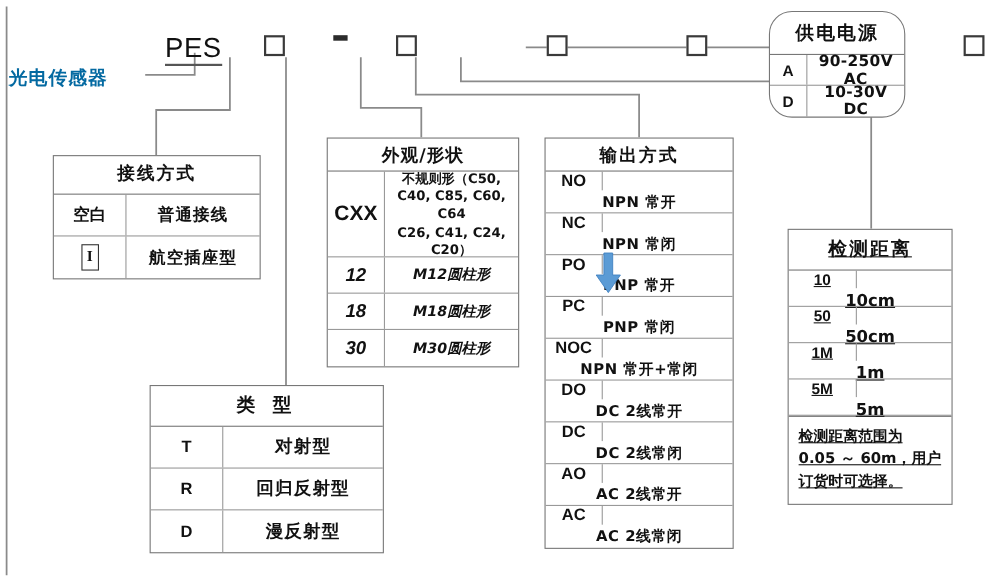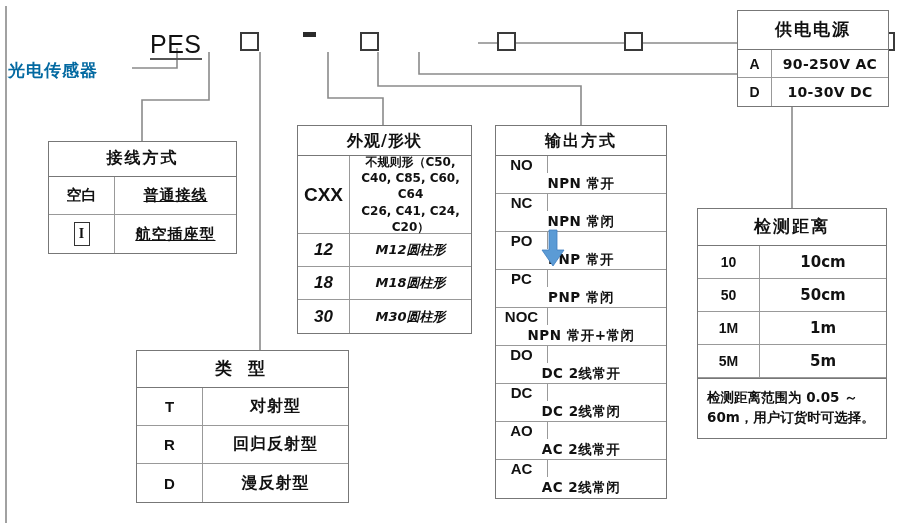--- a/index.html
+++ b/index.html
@@ -109,21 +109,21 @@
     text-align: center;
     padding: 2px 4px;
     font-family: "DejaVu Sans", sans-serif;
   }
 
   
   #tbl-wiring { left: 48px; top: 141px; width: 189px; }
   #tbl-wiring .title { font-size: 16px; padding: 6px 2px 7px; }
   #tbl-wiring .row { height: 38px; }
   #tbl-wiring .cell-k { width: 66px; font-size: 15px; font-weight: bold; }
-  #tbl-wiring .cell-v { font-size: 15px; font-weight: bold; letter-spacing: 1px; text-decoration: underline; }
+  #tbl-wiring .cell-v { font-size: 15px; font-weight: bold; letter-spacing: 1px; }
   .ibox {
     width: 16px; height: 24px;
     border: 1.5px solid #333;
     display: flex; align-items: center; justify-content: center;
     font-size: 14px; font-weight: bold;
     font-family: "Liberation Serif", serif;
   }
 
   
   #tbl-shape { left: 297px; top: 125px; width: 175px; }
@@ -141,30 +141,30 @@
   #tbl-shape .r-std .cell-k { font-size: 17px; }
 
   
   #tbl-output { left: 495px; top: 125px; width: 172px; }
   #tbl-output .title { font-size: 16px; letter-spacing: 2px; }
   #tbl-output .row { height: 38px; flex-direction: column; }
   #tbl-output .cell-k { width: 52px; font-size: 15px; }
   #tbl-output .cell-v { font-size: 13.5px; font-weight: bold; letter-spacing: 0.5px; }
 
   
-  #tbl-power { left: 737px; top: 10px; width: 152px; }
+  #tbl-power { left: 699px; top: 10px; width: 124px; border-radius: 21px; }
   #tbl-power .title { font-size: 17px; letter-spacing: 2px; padding: 7px 2px 8px; }
   #tbl-power .row { height: 28px; }
   #tbl-power .cell-k { width: 34px; font-size: 14px; }
   #tbl-power .cell-v { font-size: 14px; font-weight: bold; letter-spacing: 0.3px; }
 
   
-  #tbl-dist { left: 697px; top: 208px; width: 190px; }
+  #tbl-dist { left: 716px; top: 208px; width: 150px; text-decoration: underline; }
   #tbl-dist .title { font-size: 17px; letter-spacing: 2px; padding: 6px 2px 7px; }
-  #tbl-dist .row { height: 33px; }
+  #tbl-dist .row { height: 33px; flex-direction: column; }
   #tbl-dist .cell-k { width: 62px; font-size: 14px; }
   #tbl-dist .cell-v { font-size: 15px; font-weight: bold; }
   #tbl-dist .note {
     border-top: 1.5px solid #777;
     padding: 8px 9px 10px;
     font-size: 13.5px;
     font-weight: bold;
     line-height: 1.5;
     color: #111;
     text-align: left;

